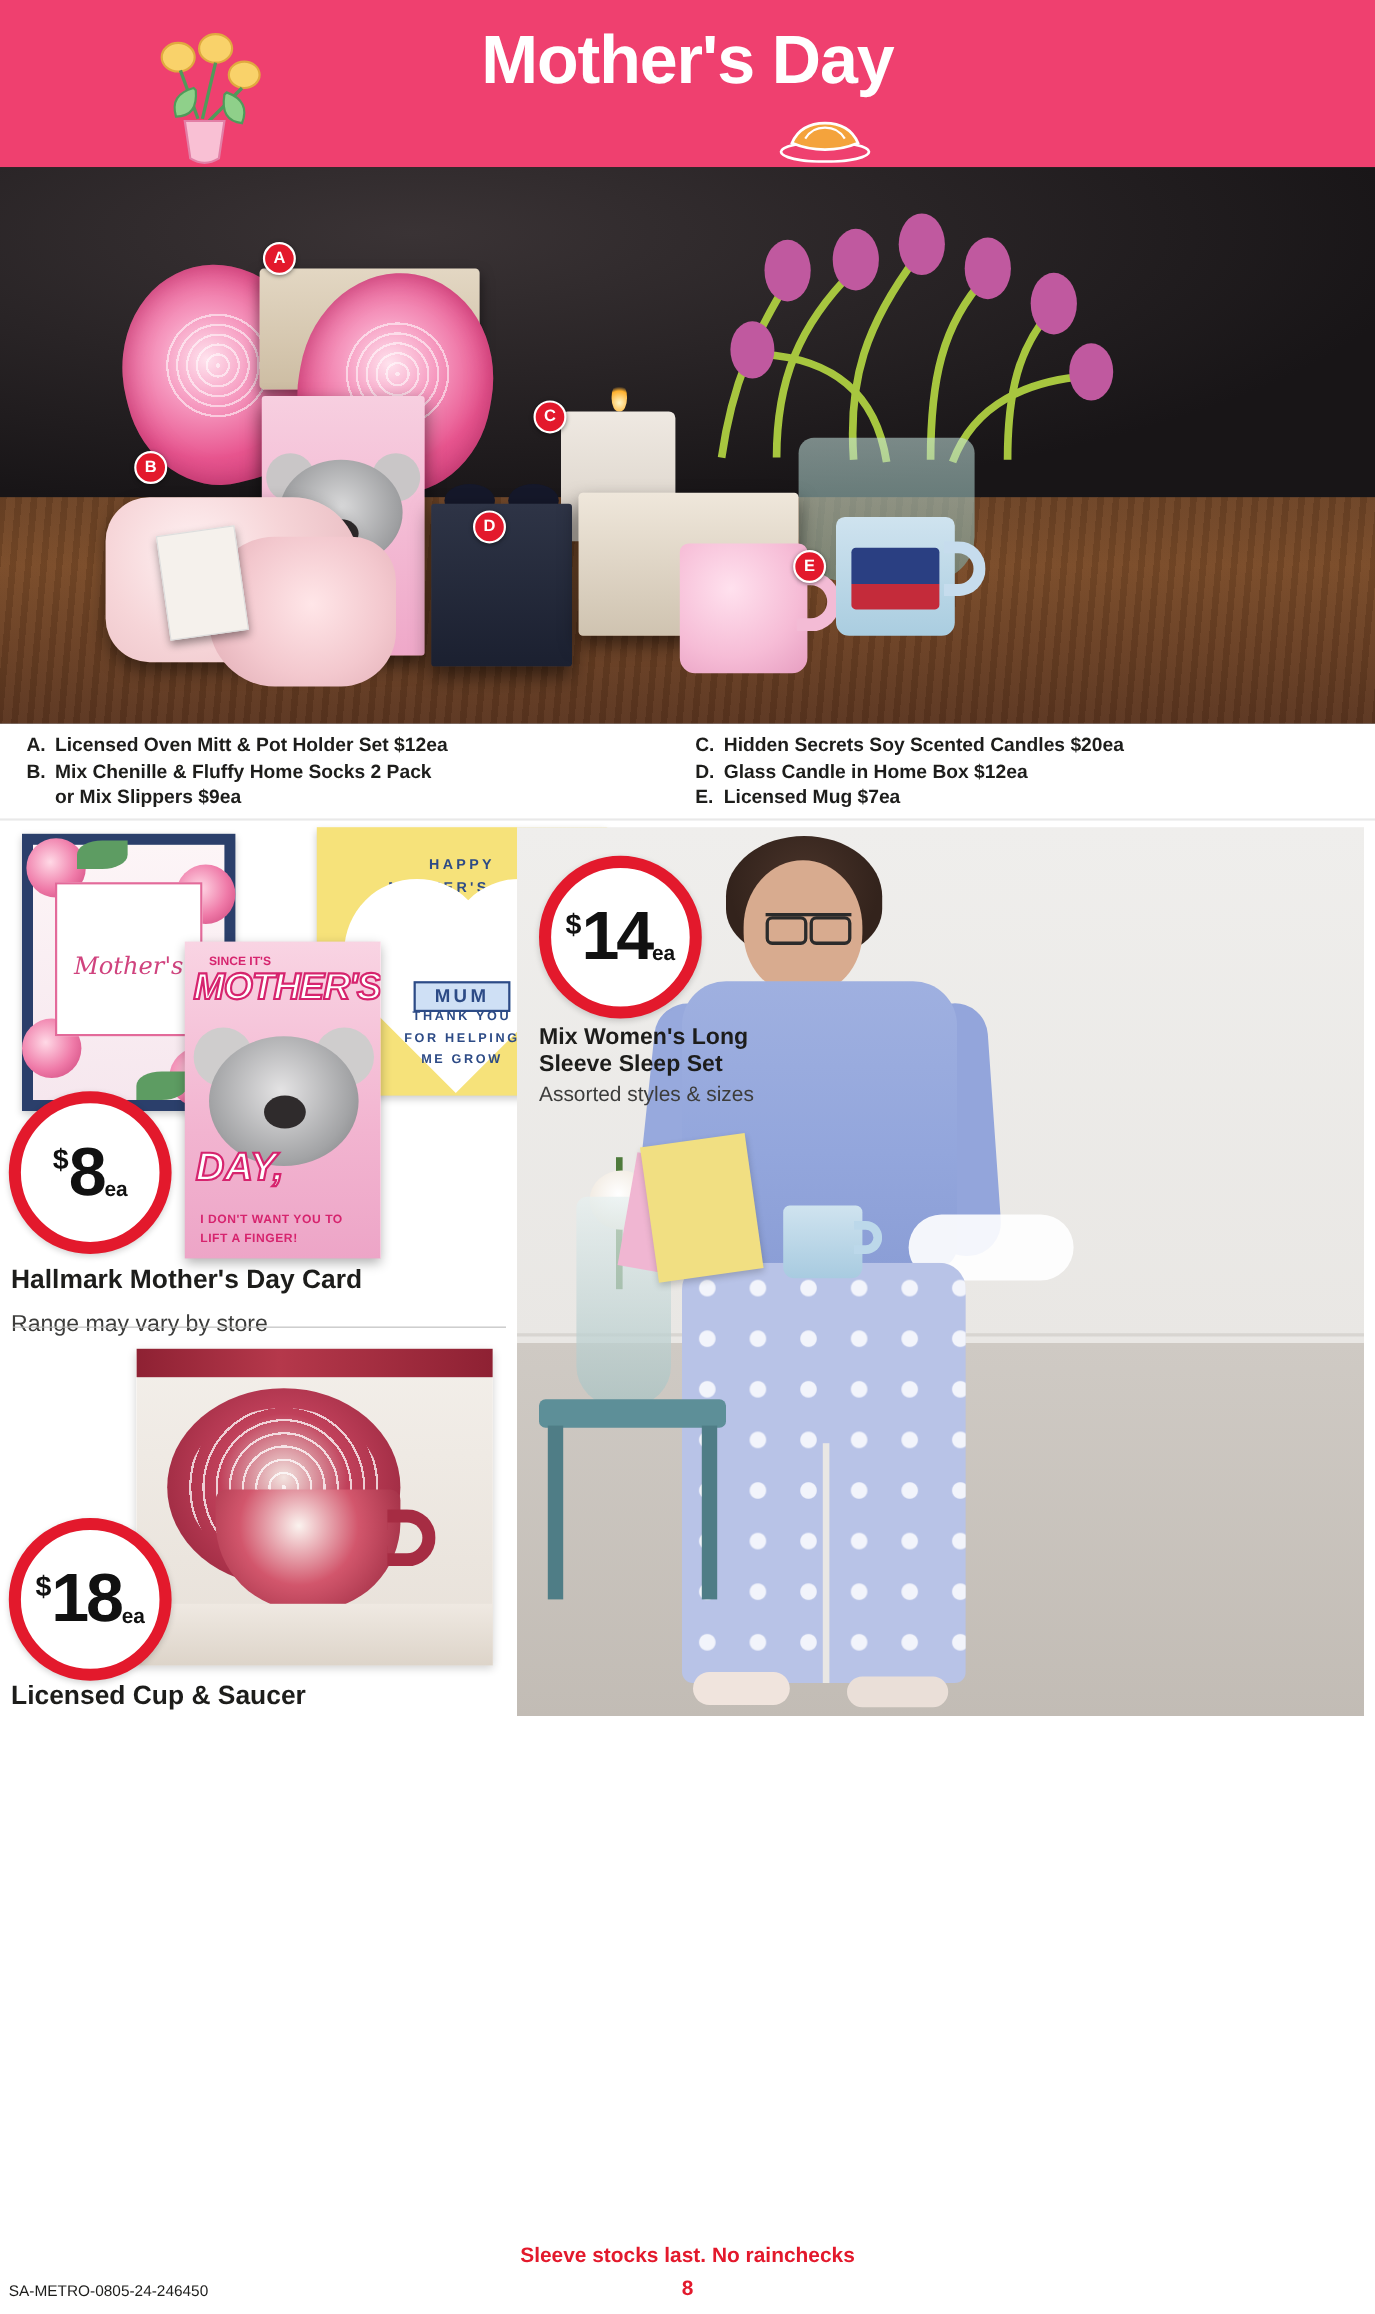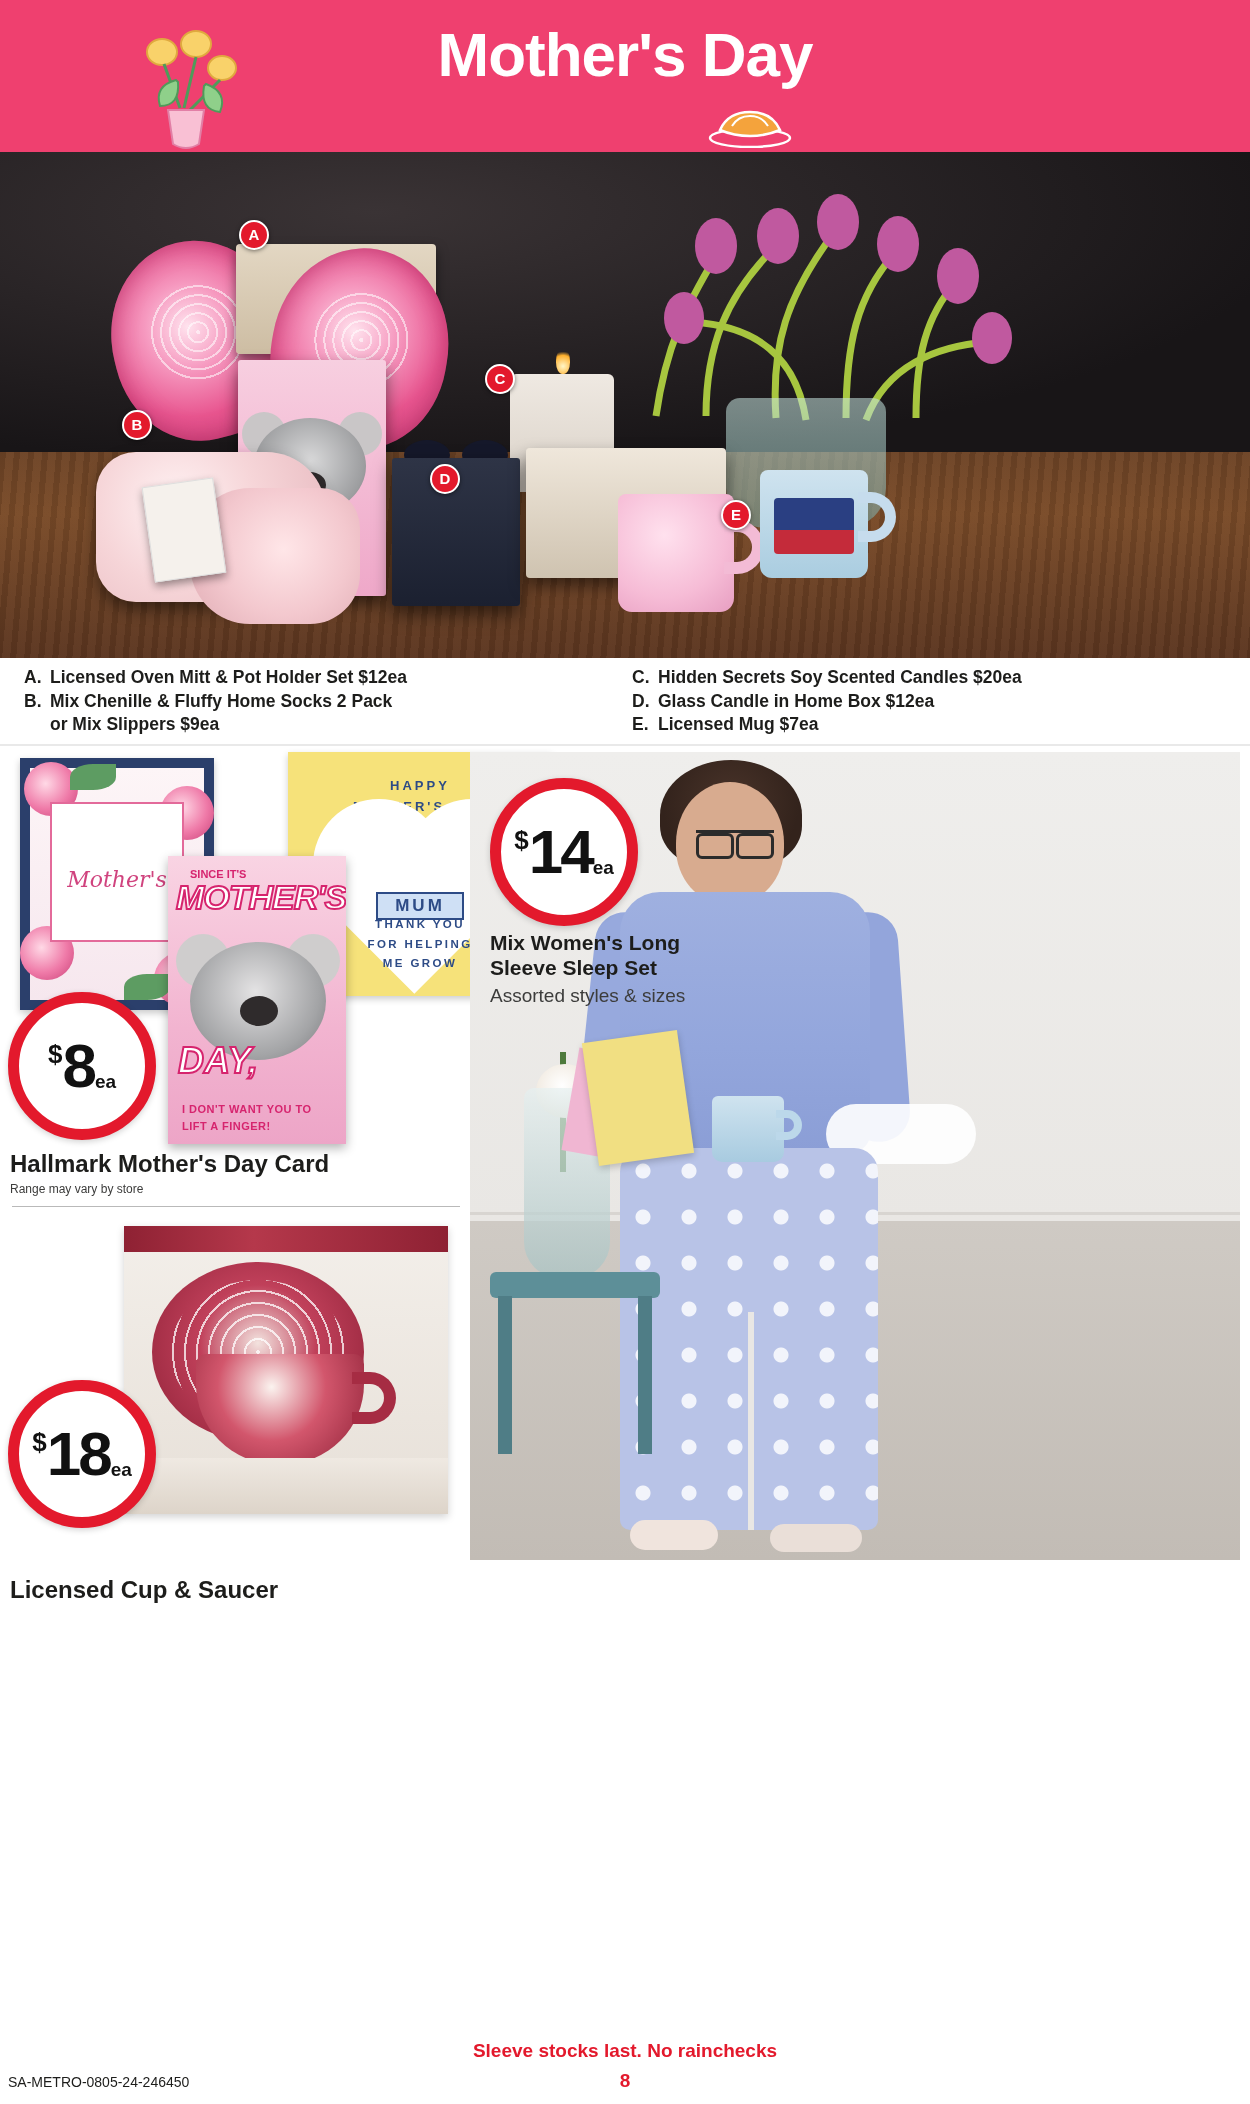--- a/index.html
+++ b/index.html
@@ -274,21 +274,21 @@
   .bubble .amount { font-size: 62px; letter-spacing: -3px; }
   .bubble .ea { font-size: 19px; align-self: flex-end; margin-bottom: 6px; margin-left: 1px; }
 
   #bubble-8  { left: 8px;  top: 992px; width: 148px; height: 148px; }
   #bubble-17 { left: 490px; top: 778px; width: 148px; height: 148px; }
   #bubble-18 { left: 8px;  top: 1380px; width: 148px; height: 148px; }
 
   .left-caption { position: absolute; left: 10px; font-family: "Liberation Sans", sans-serif; }
   #cards-caption { top: 1150px; width: 470px; }
   .cap-title { font-size: 24px; font-weight: bold; color: #1d1d1b; }
-  .cap-sub { font-size: 12px; color: #3c3c3b; margin-top: 4px; }
+  .cap-sub { font-size: 21px; color: #3c3c3b; margin-top: 14px; }
   .hr-thin { position: absolute; left: 12px; top: 1206px; width: 448px; height: 1px; background: #b9b9b9; }
 
   
   .cup-photo {
     position: absolute; left: 124px; top: 1226px; width: 324px; height: 288px;
     background: linear-gradient(180deg,#f3efea 0%, #e7e0d8 100%);
     box-shadow: 0 3px 8px rgba(0,0,0,.18); overflow: hidden;
   }
   .cup-box-top { position:absolute; left:0; top:0; width:324px; height:26px;
     background: linear-gradient(90deg,#8e2133,#b5384b 40%,#8e2133); }
@@ -304,21 +304,21 @@
     position: absolute; left: 72px; top: 128px; width: 168px; height: 110px;
     border-radius: 10px 10px 80px 80px;
     background: radial-gradient(circle at 45% 30%, #fbf3ef 0%, #d2566c 45%, #8d2036 100%);
   }
   .cup .handle {
     position: absolute; right: -32px; top: 18px; width: 44px; height: 52px;
     border: 12px solid #a62c43; border-left: none; border-radius: 0 30px 30px 0;
   }
   .cup-box-base { position:absolute; left:0; bottom:0; width:324px; height:56px;
     background: linear-gradient(180deg,#efe9e2,#ddd4c9); }
-  #cup-caption { top: 1576px; width: 460px; }
+  #cup-caption { top: 1528px; width: 460px; }
 
   
   .sleep-photo {
     position: absolute; left: 470px; top: 752px; width: 770px; height: 808px;
     background: linear-gradient(180deg,#efeeec 0%, #e9e7e4 58%, #cfcac4 58%, #c2bcb5 100%);
     overflow: hidden;
   }
   .sp-wall-line { position:absolute; left:0; top:460px; width:770px; height:3px; background:#d8d5d1; }
   .sp-model-head {
     position: absolute; left: 206px; top: 30px; width: 108px; height: 122px; border-radius: 50% 50% 46% 46%;

